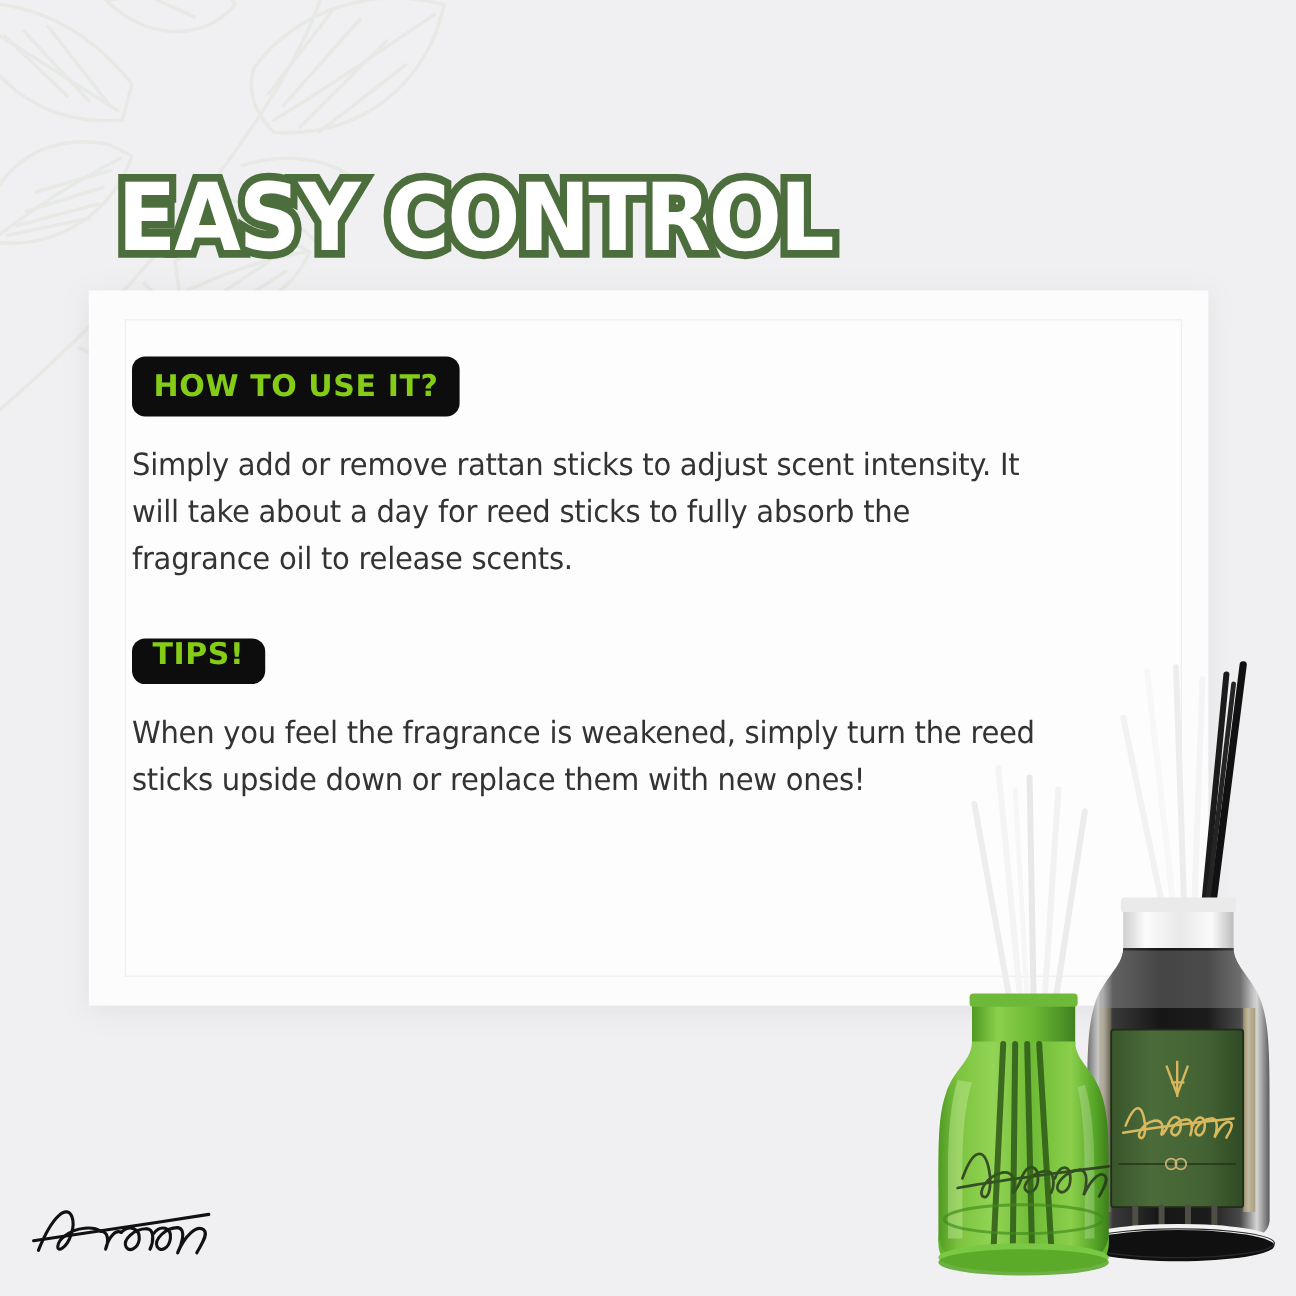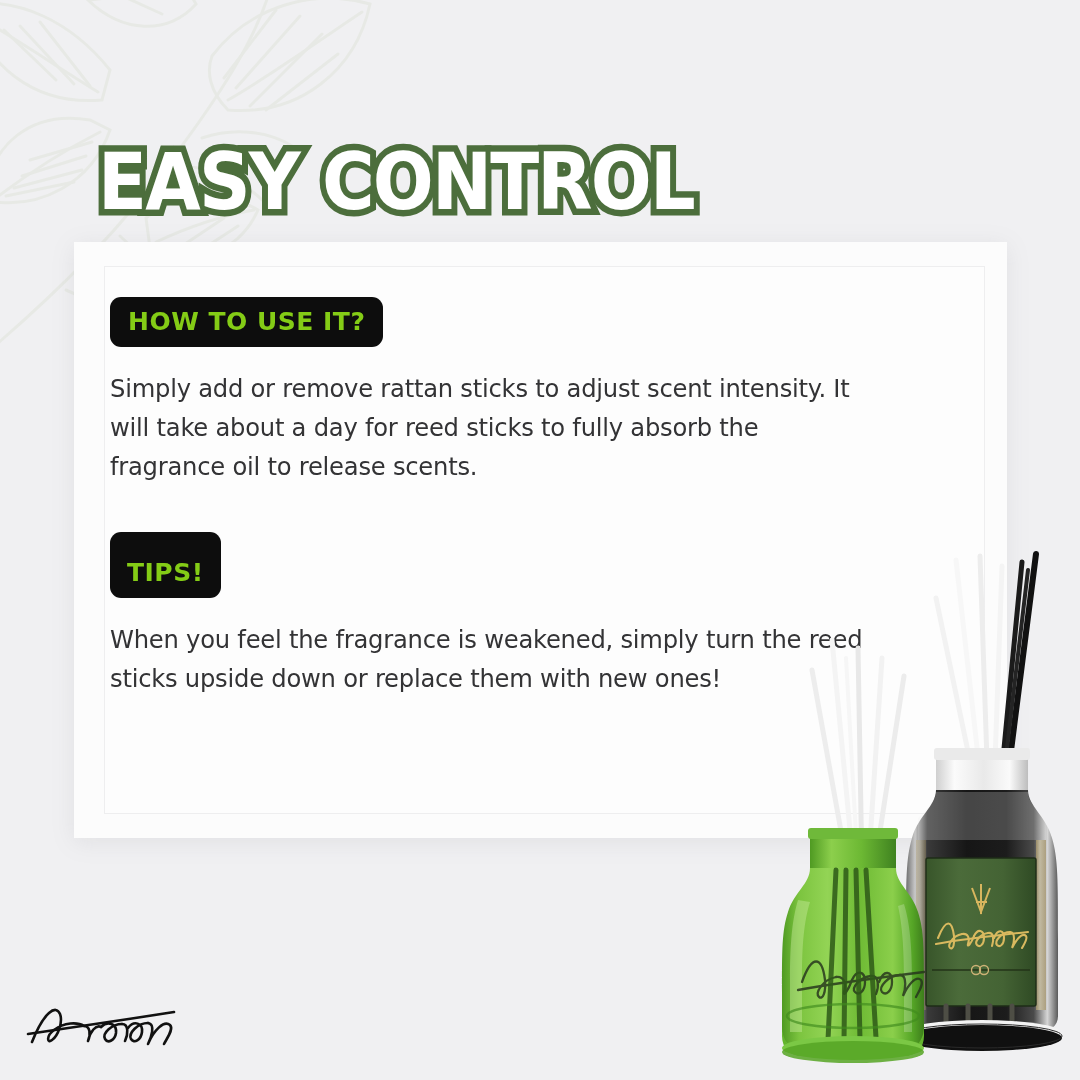--- a/index.html
+++ b/index.html
@@ -92,21 +92,21 @@
     color: #84cc16;
     font-family: "DejaVu Sans", sans-serif;
     font-weight: 700;
     font-size: 25px;
     letter-spacing: 0.5px;
     line-height: 1;
     padding: 12px 18px 13px 18px;
     border-radius: 11px;
     white-space: nowrap;
   }
-  .badge.tips { font-size: 25px; padding: 28px 17px 13px 17px; }
+  .badge.tips { font-size: 25px; padding: 0 17px 13px 17px; }
 
   .paragraph {
     margin-top: 22px;
     font-family: "DejaVu Sans", sans-serif;
     font-size: 25.5px;
     line-height: 39px;
     color: #333335;
     letter-spacing: -0.25px;
     width: 800px;
     transform: scaleX(0.95);

